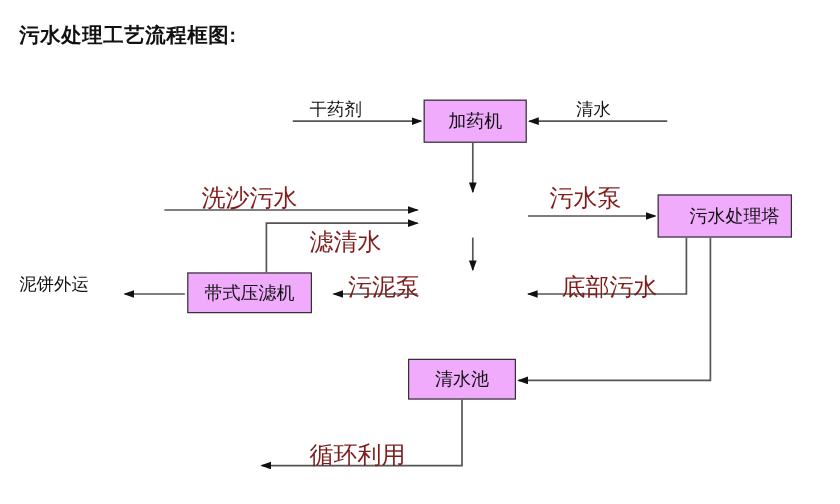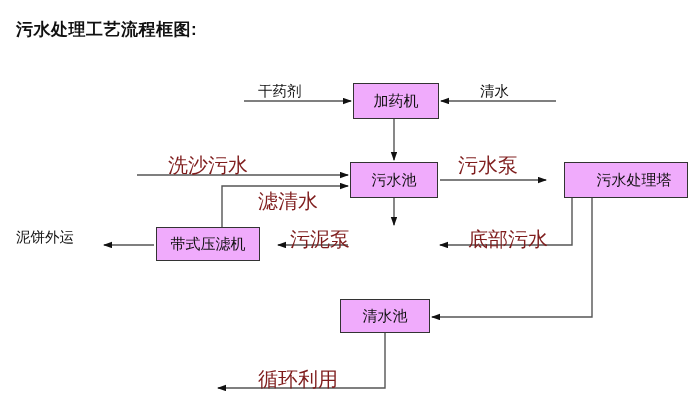--- a/index.html
+++ b/index.html
@@ -100,24 +100,21 @@
 
       <path d="M592,198 L592,317 L432,317"></path>
 
       <path d="M385,333 L385,388 L218,388"></path>
     </g>
   </svg>
 
   <div class="node" style="left:353px; top:83px; width:86px; height:36px;">
     <span>加药机</span>
   </div>
-  <div class="node" style="left:350px; top:162px; width:88px; height:36px;">
-    <span>污水池</span>
-  </div>
-  <div class="node" style="left:564px; top:162px; width:124px; height:36px;padding-left:16px;">
+  <div class="node" style="left:548px; top:162px; width:112px; height:36px;padding-left:16px;">
     <span>污水处理塔</span>
   </div>
   <div class="node" style="left:156px; top:227px; width:104px; height:34px;">
     <span>带式压滤机</span>
   </div>
   <div class="node" style="left:340px; top:299px; width:90px; height:34px;">
     <span>清水池</span>
   </div>
 
   <div class="io-label" style="left:258px; top:82px;">干药剂</div>

